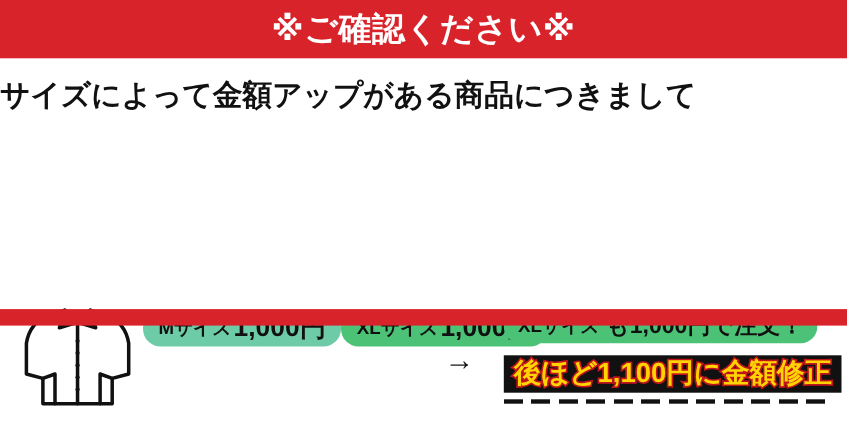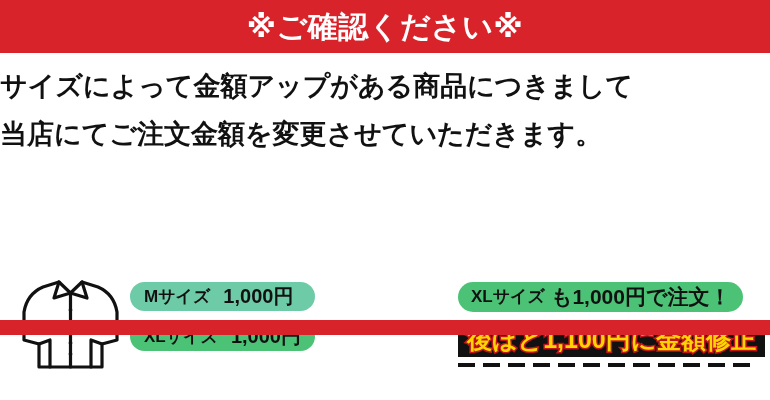--- a/index.html
+++ b/index.html
@@ -4,21 +4,21 @@
 <style>
   html,body{margin:0;padding:0;}
   body{
     width:770px;height:400px;
     background:#ffffff;
     font-family:"Liberation Sans","DejaVu Sans",sans-serif;
     overflow:hidden;
   }
   #banner{
     position:relative;
-    width:770px;height:335px;
+    width:770px;height:296px;
     background:#ffffff;
     box-sizing:border-box;
   }
 
   
   .band-top{
     position:absolute;left:0;top:0;width:770px;height:53px;
     background:#d9232a;
     display:flex;align-items:center;justify-content:center;
   }
@@ -57,32 +57,32 @@
   }
 
   
   .shirt{
     position:absolute;left:18px;top:10px;width:105px;height:100px;
   }
 
   
   .left-col{
     position:absolute;left:130px;top:20px;
-    display:flex;flex-direction:column;gap:11px;
+    display:flex;flex-direction:row;gap:0;
   }
   .pill{
     display:inline-flex;align-items:center;
     border-radius:16px;
     padding:4px 14px 5px 14px;
     color:#111111;
     white-space:nowrap;
     line-height:1;
   }
   .pill .sz{font-size:17px;font-weight:bold;}
-  .pill .amt{font-size:20px;font-weight:bold;margin-left:13px;}
+  .pill .amt{font-size:24px;font-weight:bold;margin-left:2px;}
   .pill .sub{font-size:19px;font-weight:bold;margin-left:0px;}
 
   
   .arrow{
     position:absolute;left:404px;top:52px;
     font-size:27px;color:#111111;line-height:1;font-weight:normal;
   }
 
   
   .right-col{
@@ -122,21 +122,20 @@
 <body>
 
 <div id="banner">
 
   <div class="band-top">
     <span class="band-top-text">※ご確認ください※</span>
   </div>
 
   <div class="body-lines">
     <div class="body-line">サイズによって金額アップがある商品につきまして</div>
-    <div class="body-line">当店にてご注文金額を変更させていただきます。</div>
   </div>
 
   <div class="compare">
 
     <div class="shirt">
       <svg viewBox="0 0 105 100" width="105" height="100" aria-hidden="true">
         <g fill="none" stroke="#111111" stroke-width="3.2" stroke-linejoin="round" stroke-linecap="round">
           <path d="M41 10 L52.5 21 L64 10 L80 15 Q96 22 99 40 L99 68 L84 72 L84 95 L21 95 L21 72 L6 68 L6 40 Q9 22 25 15 Z"></path>
           <path d="M41 10 L36 26 L52.5 21 L69 26 L64 10"></path>
           <path d="M52.5 21 L52.5 95"></path>

